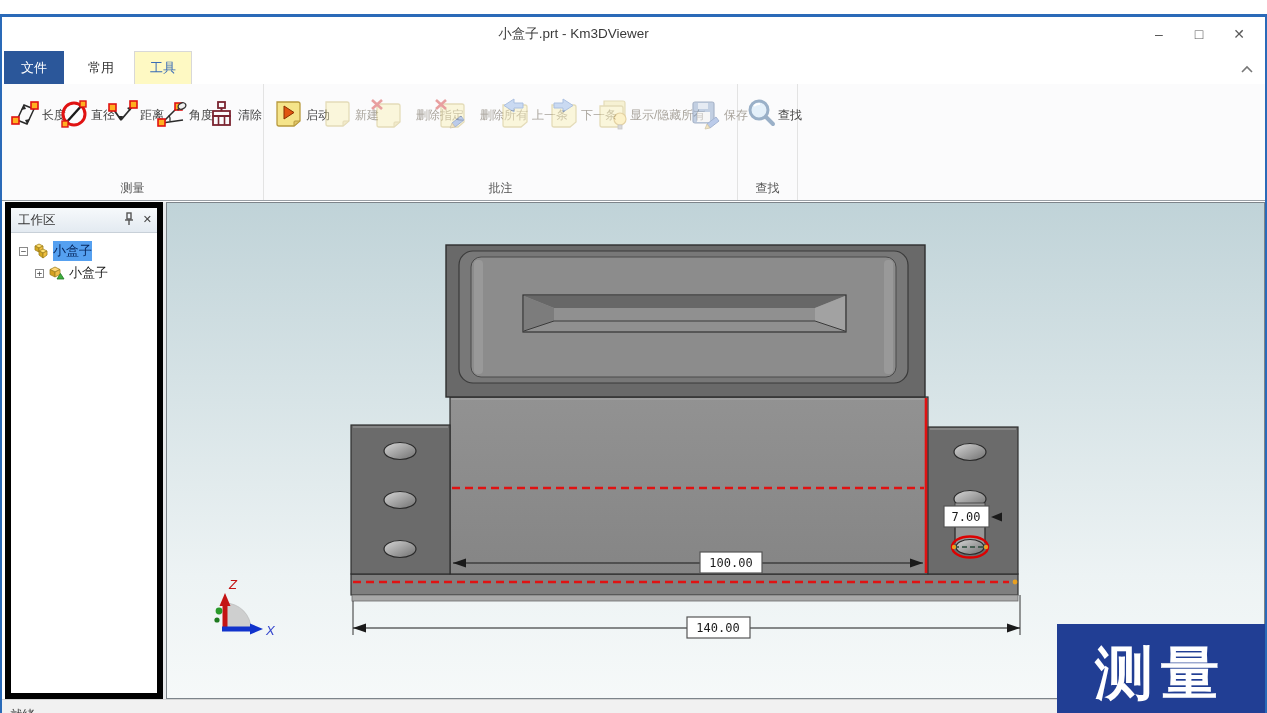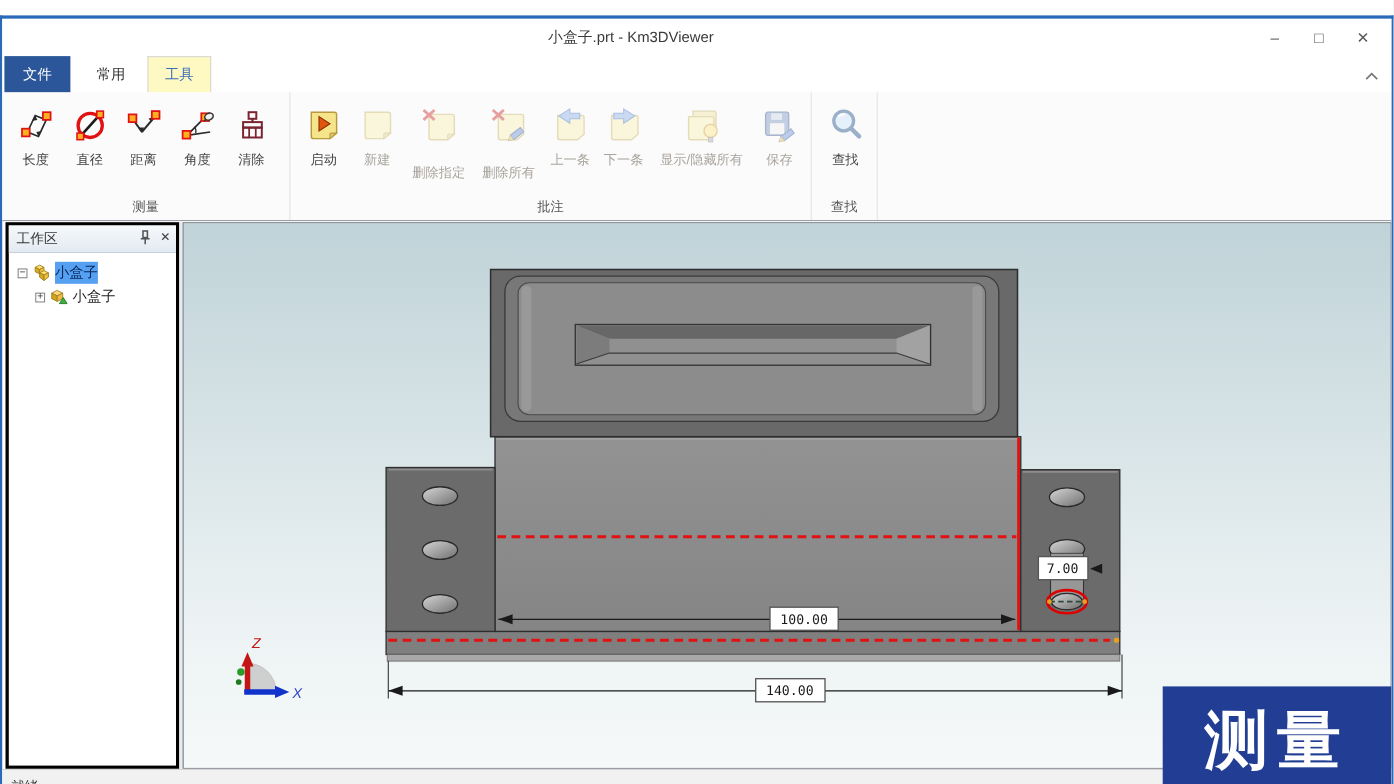--- a/index.html
+++ b/index.html
@@ -23,30 +23,30 @@
                   border:1px solid #d8d8d8; border-bottom:none; }
   .ribbon-collapse { position:absolute; right:10px; top:46px; width:16px; height:12px; }
 
   
   .ribbon { position:absolute; left:0; top:67px; width:100%; height:117px; background:#fbfbfc;
             border-bottom:1px solid #9aa0a6; display:flex; }
   .rgroup { position:relative; height:100%; border-right:1px solid #e3e3e3; display:flex;
             align-items:flex-start; padding:8px 4px 0 6px; }
   .rgroup-label { position:absolute; bottom:3px; left:0; width:100%; text-align:center;
                   font-size:12px; color:#555; }
-  .rbtn { width:49px; display:flex; flex-direction:column; align-items:center; padding-top:2px; cursor:default; }
+  .rbtn { width:49px; display:flex; flex-direction:row; align-items:center; padding-top:2px; cursor:default; }
   .rbtn .ic { width:36px; height:40px; display:flex; align-items:center; justify-content:center; }
   .rbtn .lbl { font-size:12px; color:#444; margin-top:3px; white-space:nowrap; }
   .rbtn.wide { width:64px;gap:12px; } .rbtn.xwide { width:94px; }
   .rbtn.disabled .ic { opacity:.45; }
   .rbtn.disabled .lbl { color:#a9a49c; }
 
   
   .workspace { position:absolute; left:3px; top:185px; width:158px; height:497px;
-               background:#ffffff; border:3px solid #000000; }
+               background:#ffffff; border:6px solid #000000; }
   .ws-title { position:relative; height:25px; background:linear-gradient(#f6f9fb,#e3eaf1);
               border-bottom:1px solid #c8d0d8; font-size:12.5px; color:#333;
               display:flex; align-items:center; padding-left:7px; }
   .ws-tools { position:absolute; right:5px; top:4px; display:flex; gap:8px; }
   .tree { padding-top:7px; font-size:13px; color:#1a1a1a; }
   .tree-row { height:22px; display:flex; align-items:center; }
   .expander { width:9px; height:9px; border:1px solid #8a8a8a; background:#fff; font-size:9px;
               line-height:7px; text-align:center; color:#444; margin-right:4px;
               font-family:"DejaVu Sans Mono", monospace; }
   .node-label { padding:1px 0; }

